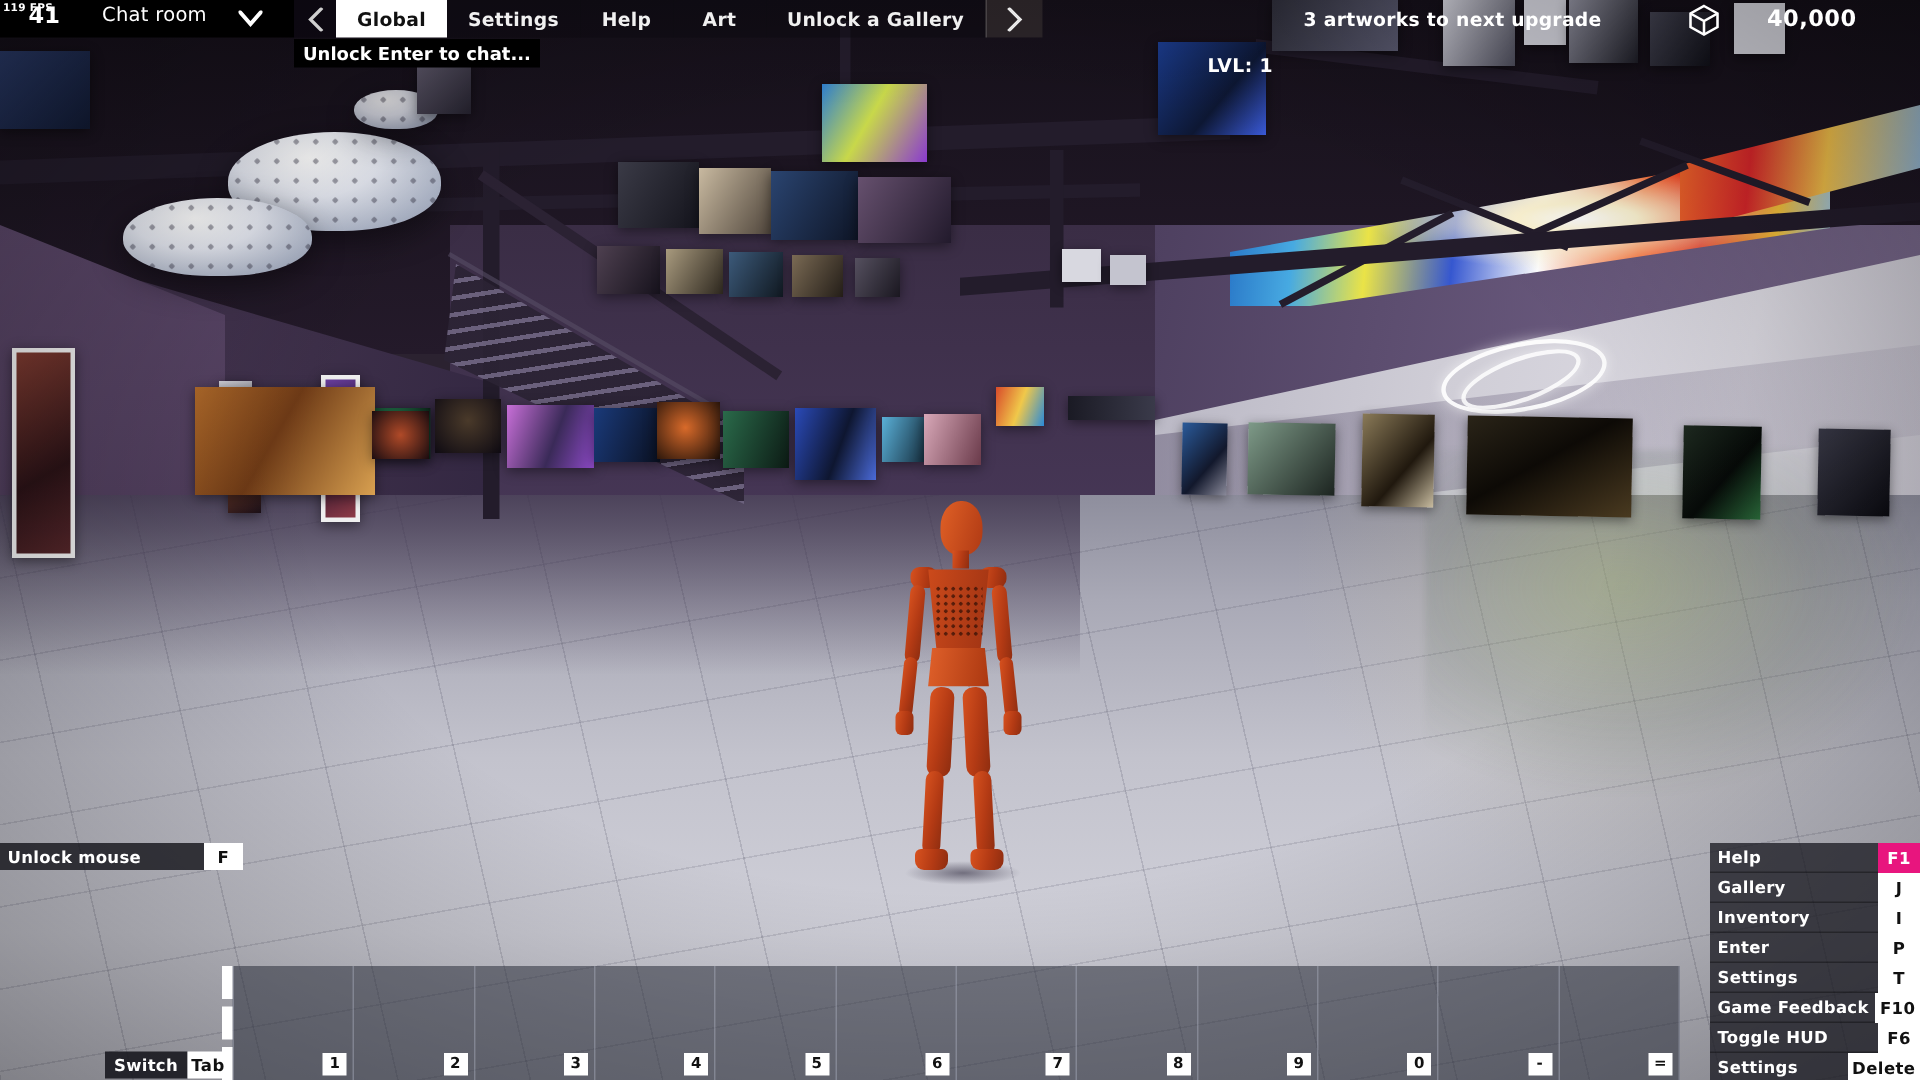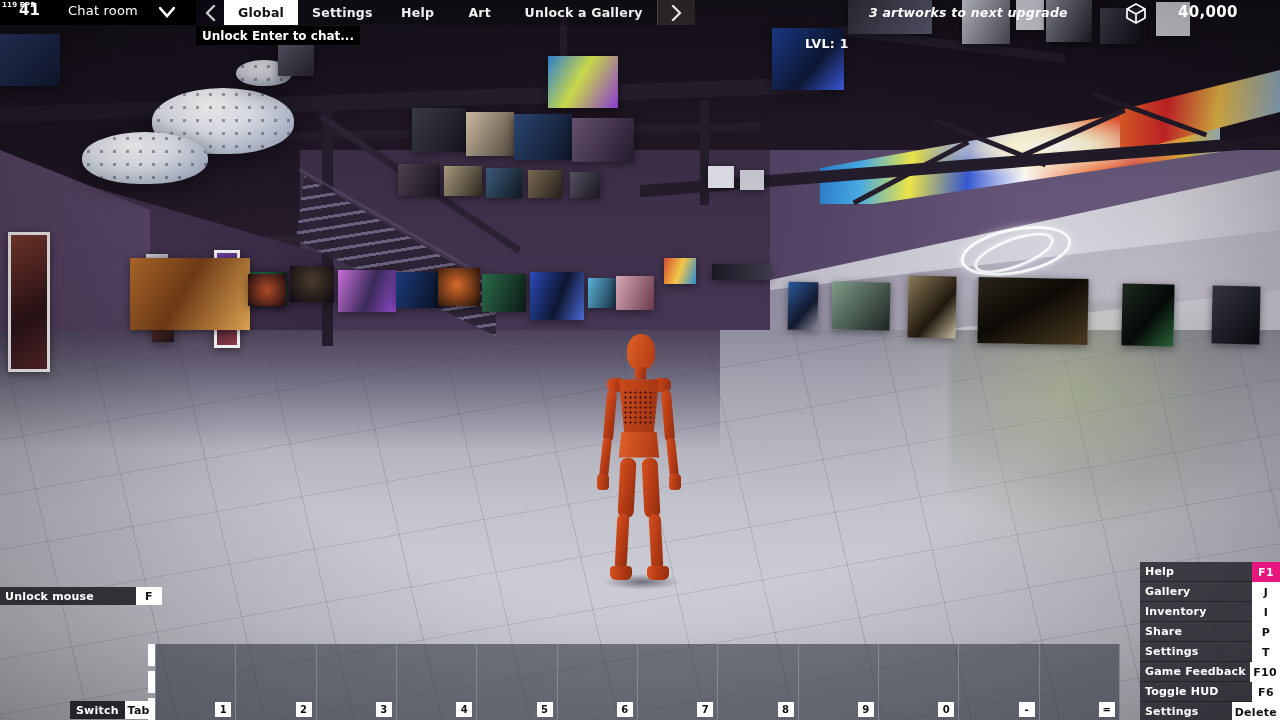--- a/index.html
+++ b/index.html
@@ -206,31 +206,31 @@
     background:#000; color:#fff; font-size:12px; font-weight:bold;
     display:flex; align-items:center;
   }
 
   .level-badge {
     position:absolute; left:805px; top:4px; color:#fff;
     font-size:12.5px; font-weight:bold; letter-spacing:.3px;margin-top:32px;
   }
   .upgrade-text {
     position:absolute; left:869px; top:5px; color:#fff;
-    font-size:12.5px; font-weight:bold; letter-spacing:.2px;font-style:italic;
+    font-size:12.5px; font-weight:bold; letter-spacing:.2px;
   }
   .cube-icon { position:absolute; left:1124px; top:2px; width:24px; height:22px; }
   .coins {
     position:absolute; left:1178px; top:3px; color:#fff;
     font-size:15px; font-weight:bold; letter-spacing:.3px;
   }
 
   
   .unlock-row {
-    position:absolute; left:0; top:587px; width:162px; height:18px;
+    position:absolute; left:0; top:562px; width:162px; height:18px;
     display:flex; align-items:stretch;
   }
   .unlock-label {
     flex:1; background:rgba(22,22,28,.82); color:#fff;
     font-size:11px; font-weight:bold; display:flex; align-items:center;
     padding-left:5px; letter-spacing:.2px;
   }
   .unlock-key { width:26px; }
 
   
@@ -500,21 +500,21 @@
       </div>
       <div class="rmenu-row">
         <div class="rmenu-label">Gallery</div>
         <div class="rmenu-key keycap">J</div>
       </div>
       <div class="rmenu-row">
         <div class="rmenu-label">Inventory</div>
         <div class="rmenu-key keycap">I</div>
       </div>
       <div class="rmenu-row">
-        <div class="rmenu-label">Share</div>
+        <div class="rmenu-label">Enter</div>
         <div class="rmenu-key keycap">P</div>
       </div>
       <div class="rmenu-row">
         <div class="rmenu-label">Settings</div>
         <div class="rmenu-key keycap">T</div>
       </div>
       <div class="rmenu-row">
         <div class="rmenu-label">Game Feedback</div>
         <div class="rmenu-key keycap">F10</div>
       </div>

